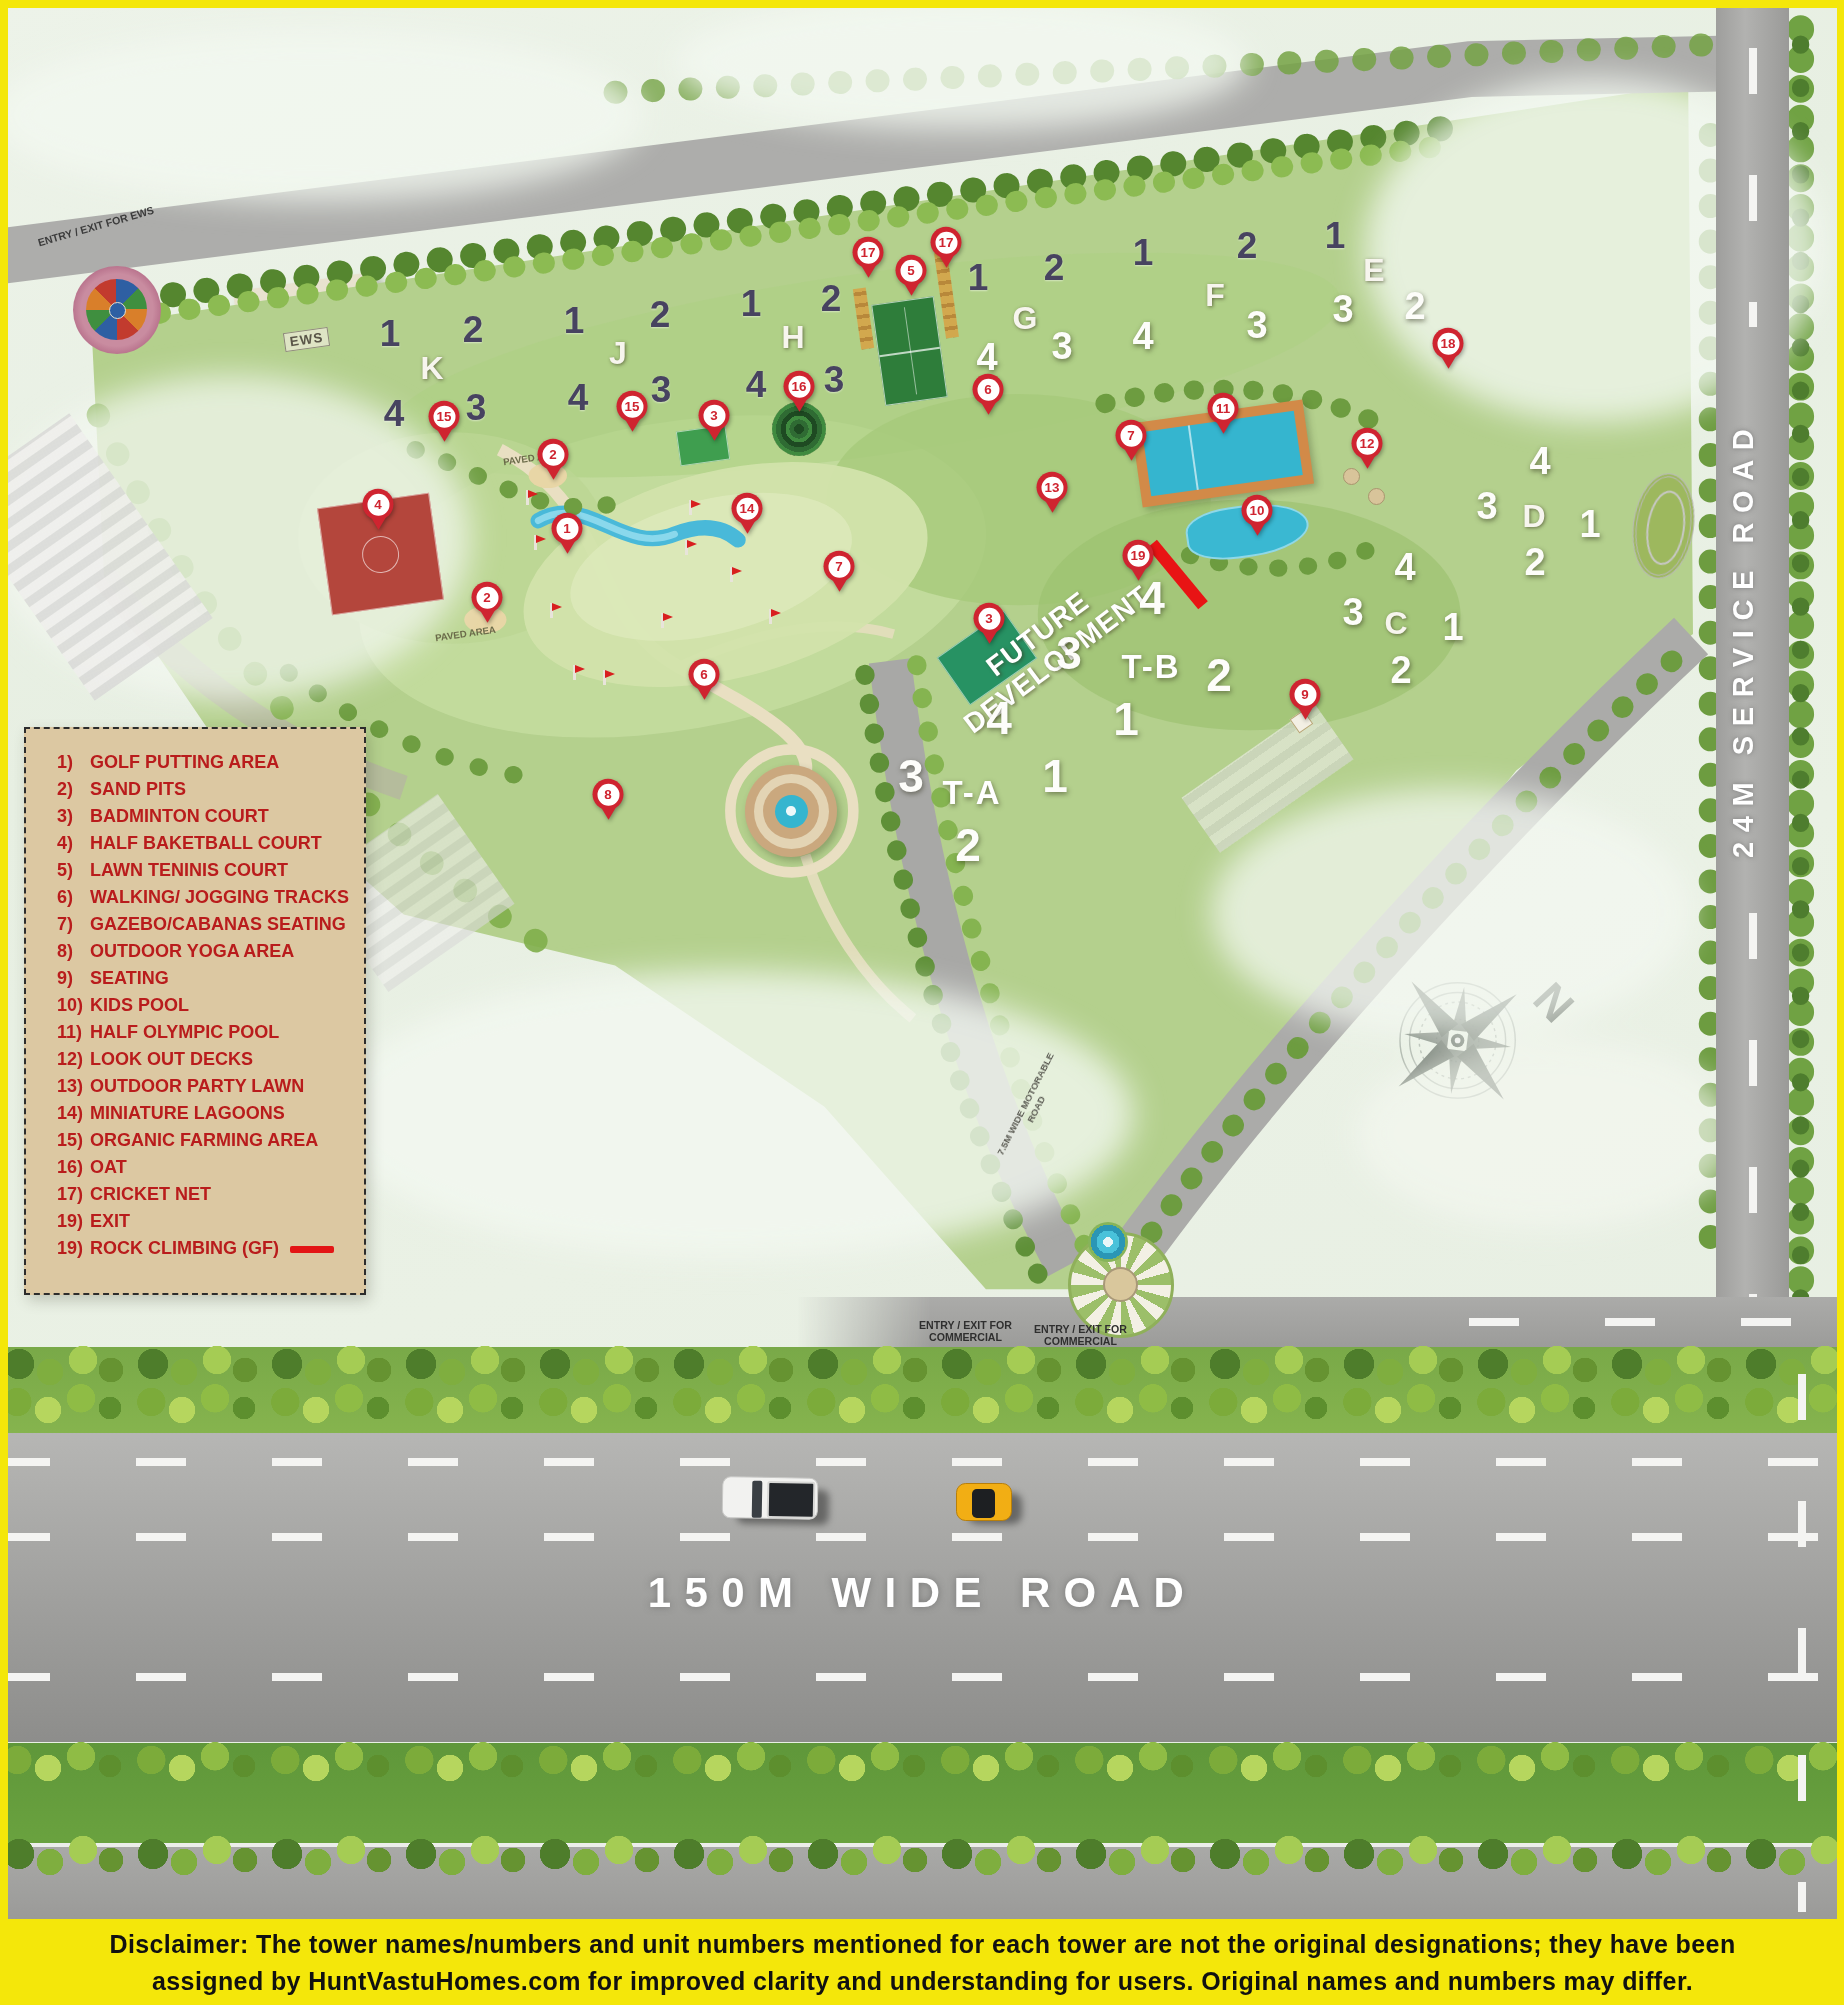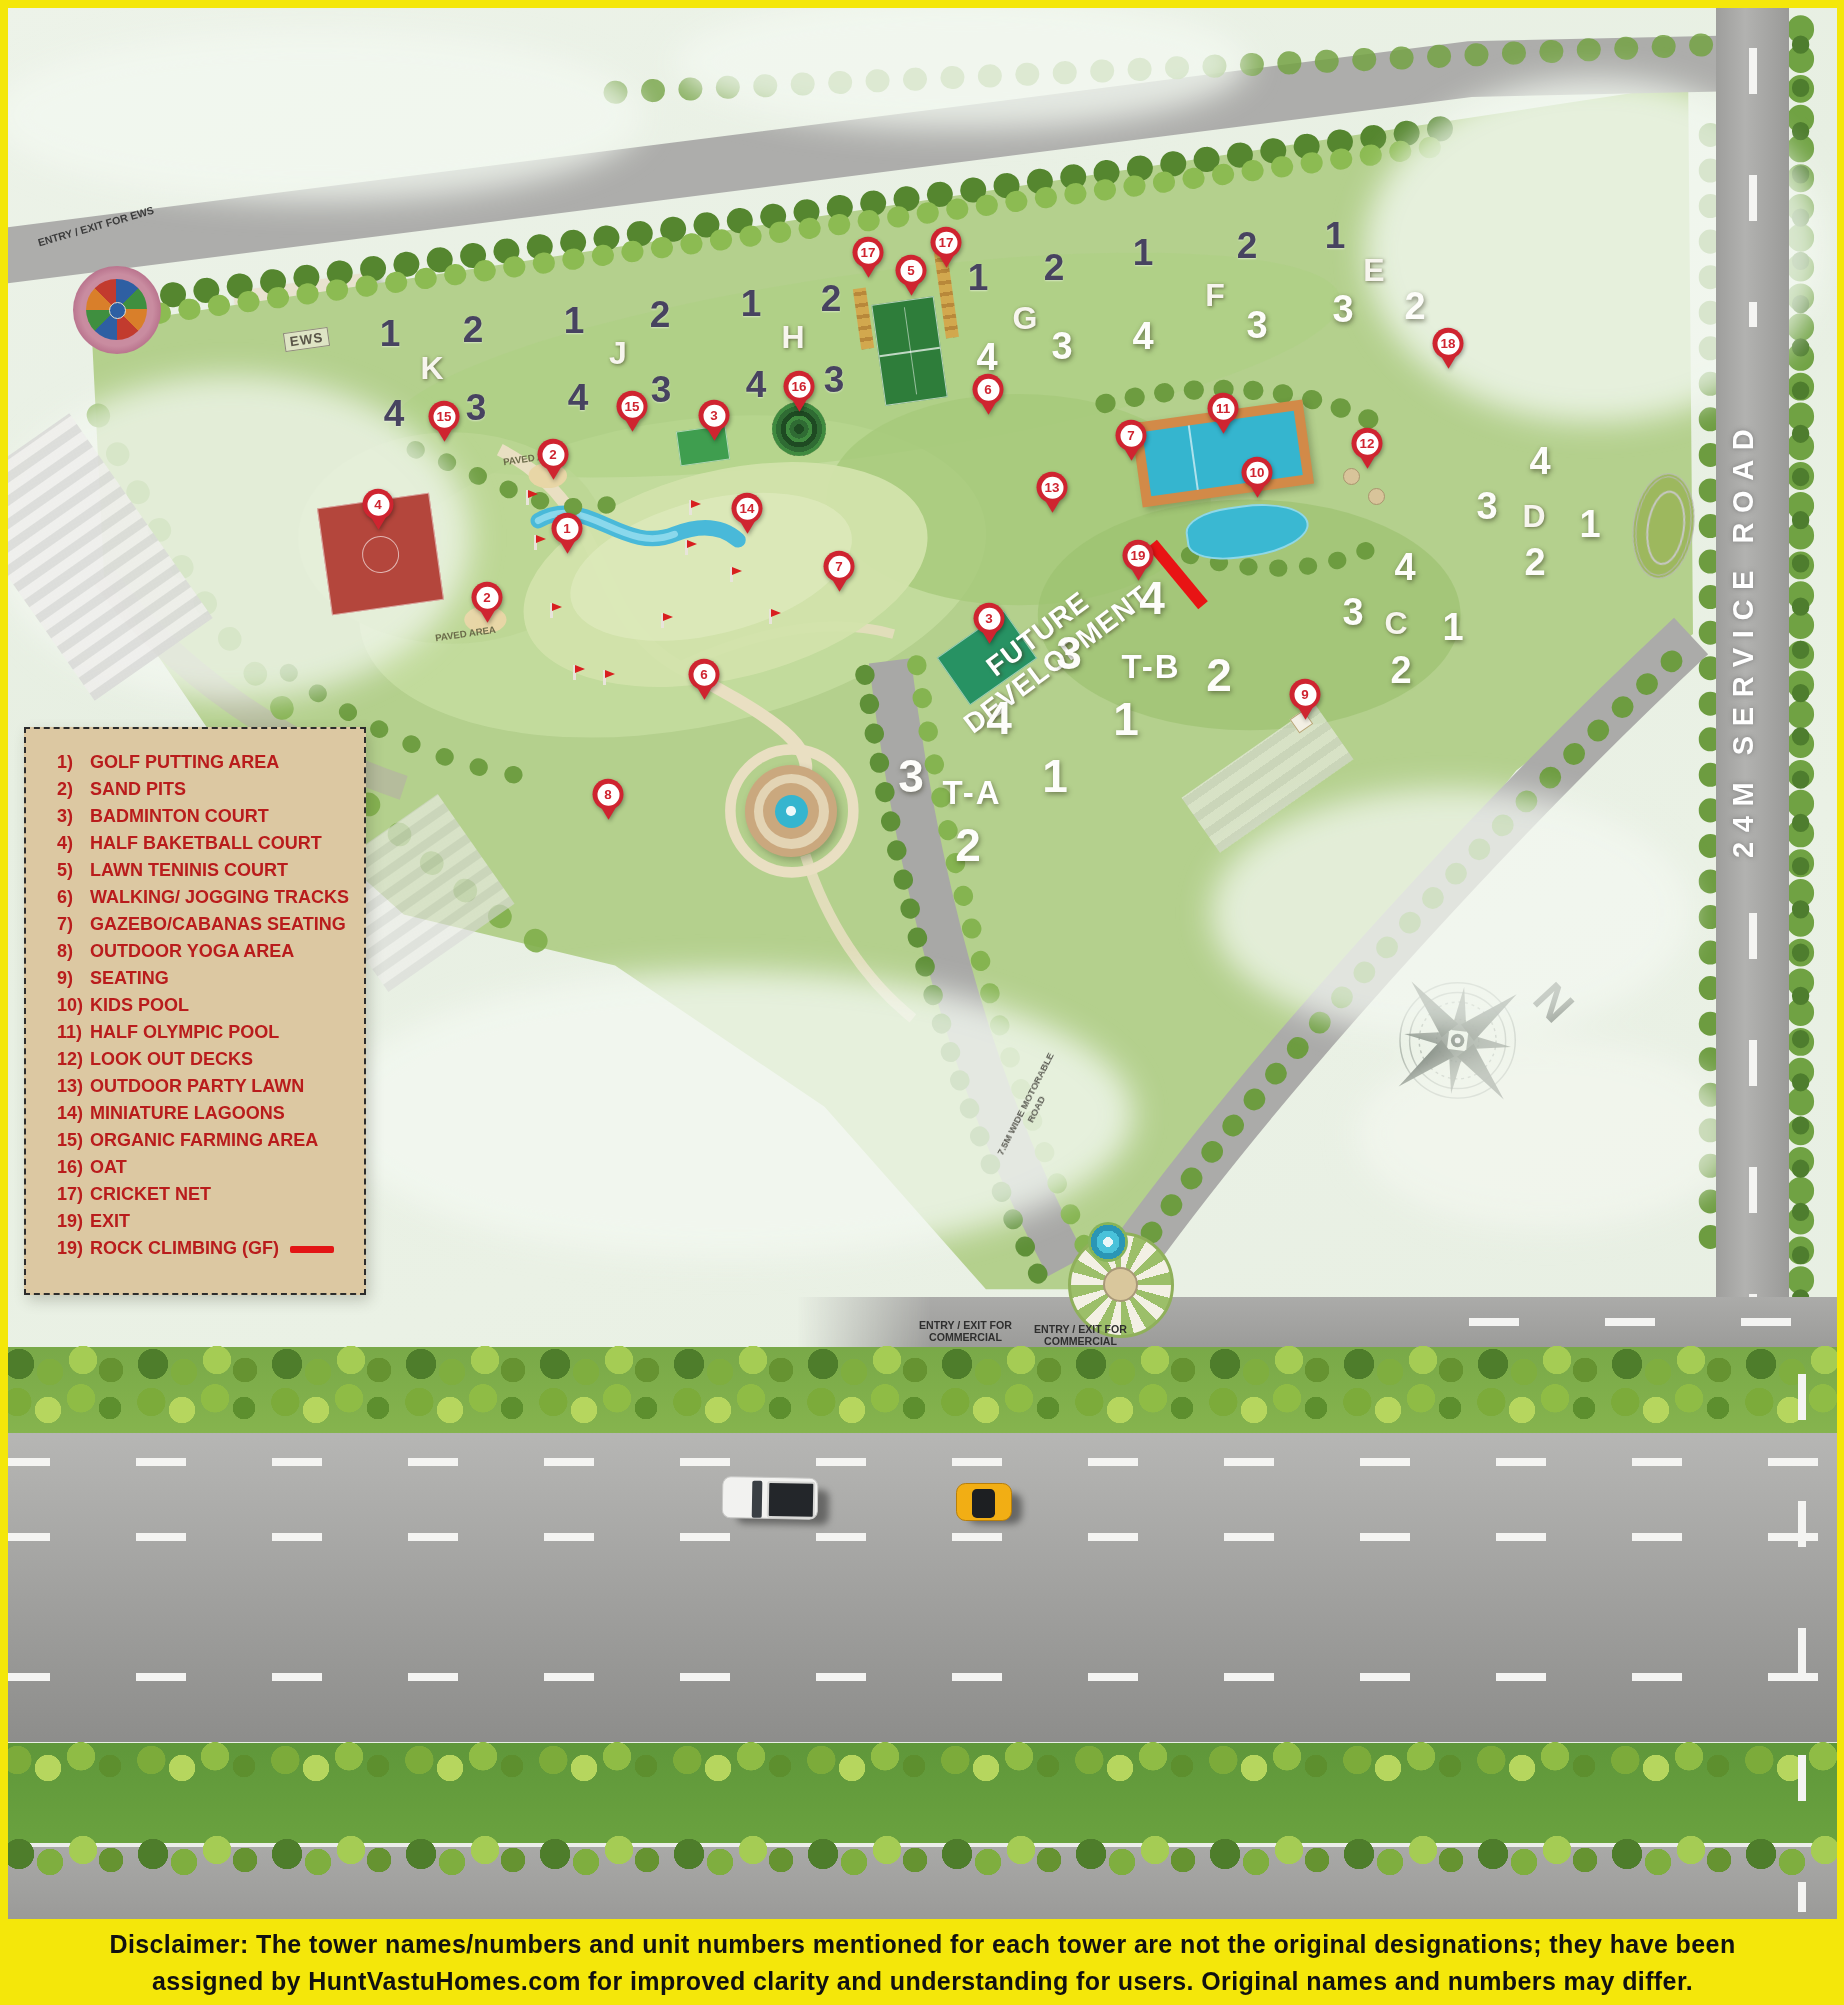--- a/index.html
+++ b/index.html
@@ -491,21 +491,21 @@
         <div class="pin-tail"></div>
       </div>
       <div class="pin" style="left: 1223px; top: 418px;">
         <div class="pin-head">
           <div class="pin-inner">
             <span class="pin-num">11</span>
           </div>
         </div>
         <div class="pin-tail"></div>
       </div>
-      <div class="pin" style="left: 1257px; top: 482px;">
+      <div class="pin" style="left: 1257px; top: 520px;">
         <div class="pin-head">
           <div class="pin-inner">
             <span class="pin-num">10</span>
           </div>
         </div>
         <div class="pin-tail"></div>
       </div>
       <div class="pin" style="left: 1367px; top: 453px;">
         <div class="pin-head">
           <div class="pin-inner">
@@ -553,20 +553,21 @@
   </div>
 
   <div class="abs" style="left:0;top:1347px;width:1845px;height:88px;background:linear-gradient(#79a948,#86b44e);z-index:5;"></div>
   <div class="treerow" style="left:0;top:1341px;width:1845px;height:52px;z-index:5;"></div>
   <div class="treerow bright" style="left:0;top:1381px;width:1845px;height:52px;z-index:5;"></div>
 
   <div class="abs" style="left:0;top:1433px;width:1845px;height:309px;background:linear-gradient(#b6b6b4,#8d8d8b);z-index:5;">
     <div class="dash-h" style="left:0;top:25px;width:1845px;"></div>
     <div class="dash-h" style="left:0;top:100px;width:1845px;"></div>
     <div class="dash-h" style="left:0;top:240px;width:1845px;"></div>
+    <div class="roadlabel" style="top:136px;font-size:42px;letter-spacing:13.4px;text-shadow:0 0 7.7px rgba(80,80,80,.5);">150M WIDE ROAD</div>
 
     <div class="abs" style="left:722px;top:44px;width:102px;height:48px;transform:rotate(1deg);">
       <div class="abs" style="left:15.4px;top:11.5px;width:92px;height:35px;background:rgba(0,0,0,.4);border-radius:7.7px;filter:blur(3.8px);"></div>
       <div class="abs" style="left:0;top:0;width:96px;height:42px;background:#f2f2f0;border-radius:8.6px;border:1px solid #c8c8c6;">
         <div class="abs" style="left:29px;top:2.9px;width:9.6px;height:37px;background:#3a3f44;border-radius:1.9px;"></div>
         <div class="abs" style="left:44px;top:2.9px;width:48px;height:37px;background:#23262a;border:2.9px solid #d8d8d6;border-radius:2.9px;"></div>
       </div>
     </div>
 
     <div class="abs" style="left:956px;top:50px;width:60px;height:42px;">

